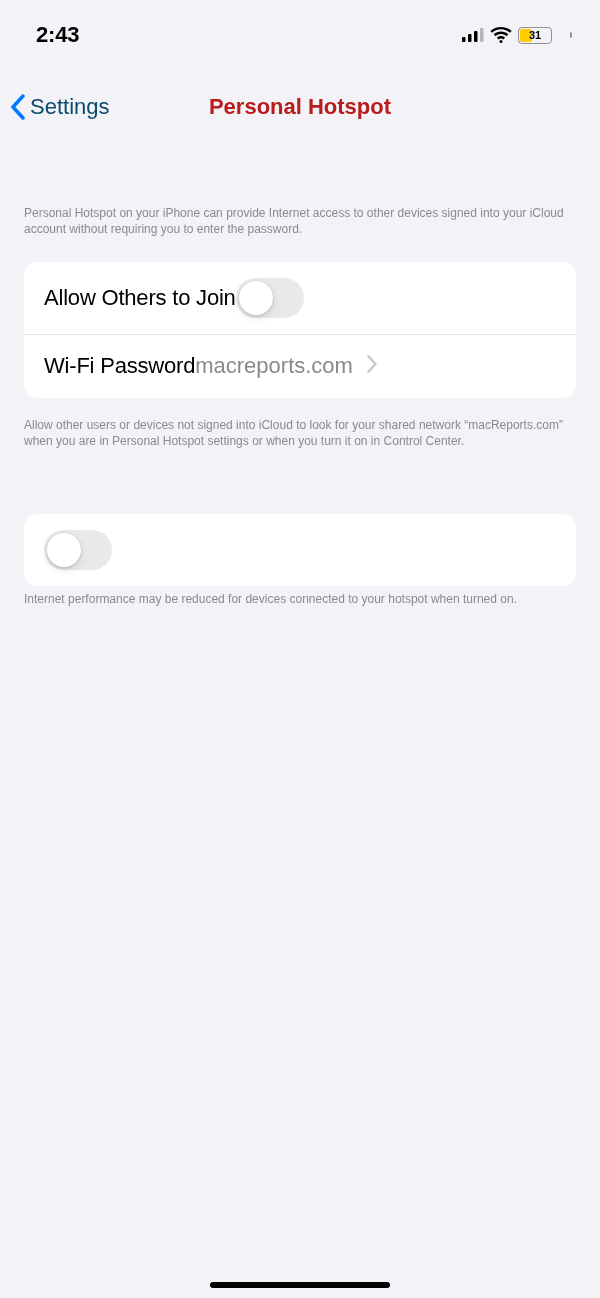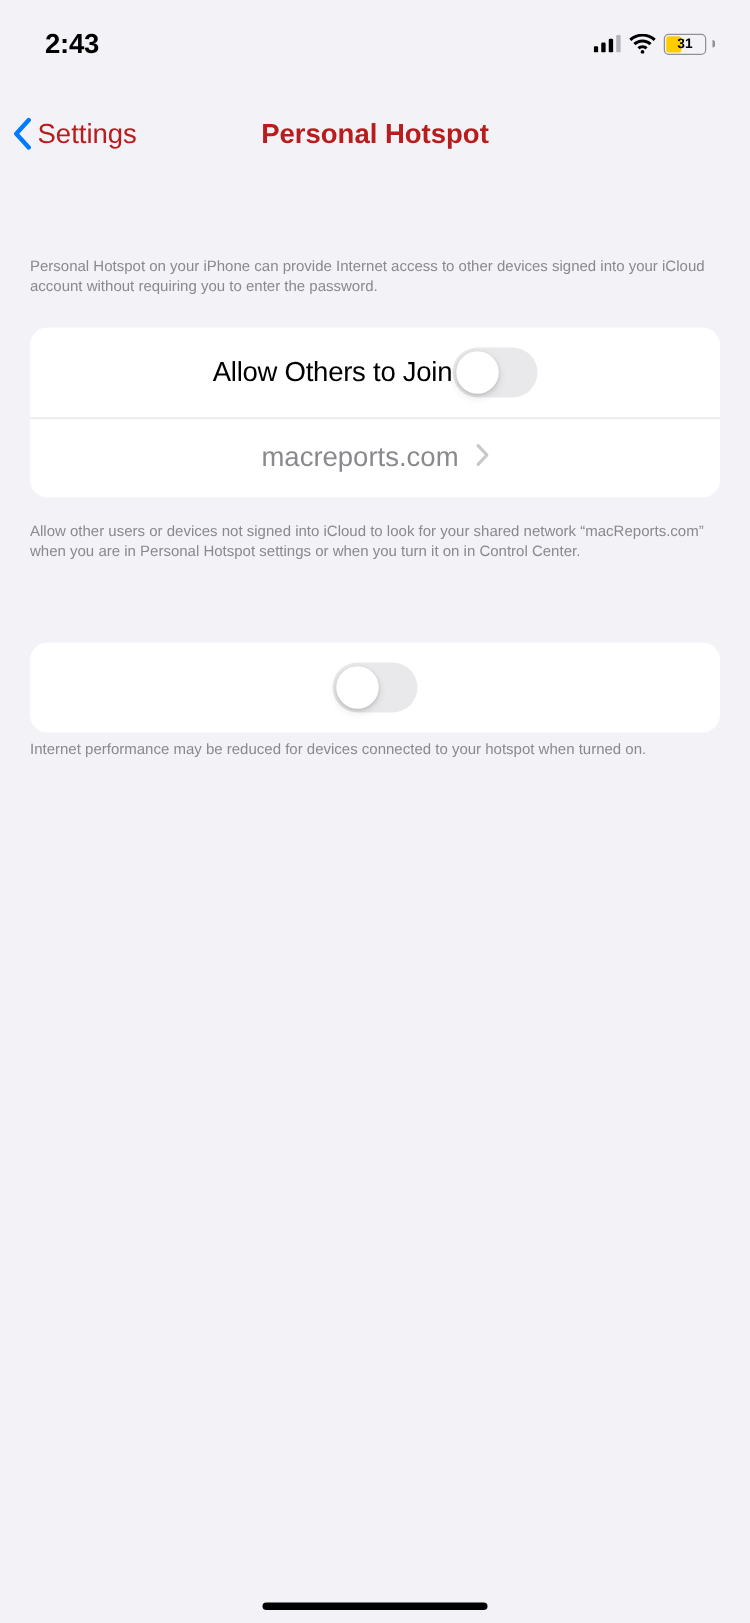--- a/index.html
+++ b/index.html
@@ -33,21 +33,21 @@
       display: flex;
       align-items: center;
       gap: 6px;
     }
     .cellular-icon svg, .wifi-icon svg {
       display: block;
     }
     .battery {
       display: flex;
       align-items: center;
-      gap: 5px;
+      gap: 18px;
     }
     .battery-body {
       width: 34px;
       height: 17px;
       border: 1.5px solid rgba(0,0,0,0.4);
       border-radius: 4px;
       padding: 1px;
       position: relative;
       display: flex;
       align-items: center;
@@ -81,21 +81,21 @@
       height: 62px;
       display: flex;
       align-items: center;
       margin-top: 24px;
     }
     .back-button {
       position: absolute;
       left: 10px;
       display: flex;
       gap: 4px;
-      color: #b91c1c;
+      color: #0c4a6e;
       font-size: 22px;
       cursor: pointer;
     }
     .back-button svg {
       display: block;
     }
     .nav-title {
       position: absolute;
       left: 0;
       right: 0;
@@ -126,21 +126,21 @@
       border-radius: 14px;
       margin: 0 24px;
       overflow: hidden;
     }
     .list-group.second {
       margin-top: 64px;
     }
     .list-row {
       display: flex;
       align-items: center;
-      justify-content: center;
+      justify-content: flex-start;
       padding: 16px 20px 16px 20px;
       min-height: 64px;
     }
     .list-row + .list-row {
       border-top: 1px solid #e3e3e6;
     }
     .list-row .label {
       font-size: 22px;
       color: #000;
       letter-spacing: -0.2px;
@@ -231,20 +231,21 @@
 <div class="section-desc">Personal Hotspot on your iPhone can provide Internet access to other devices signed into your iCloud account without requiring you to enter the password.</div>
 
 <div class="list-group">
   <div class="list-row">
     <div class="label">Allow Others to Join</div>
     <div class="toggle">
       <div class="knob"></div>
     </div>
   </div>
   <div class="list-row">
+    <div class="label">Wi-Fi Password</div>
     <div class="trailing">
       <div class="value">macreports.com</div>
       <span class="chevron">
         <svg width="10" height="18" viewBox="0 0 10 18">
           <polyline points="1.5,1.5 8.5,9 1.5,16.5" fill="none" stroke="#c7c7cc" stroke-width="2.5" stroke-linecap="round" stroke-linejoin="round"></polyline>
         </svg>
       </span>
     </div>
   </div>
 </div>

